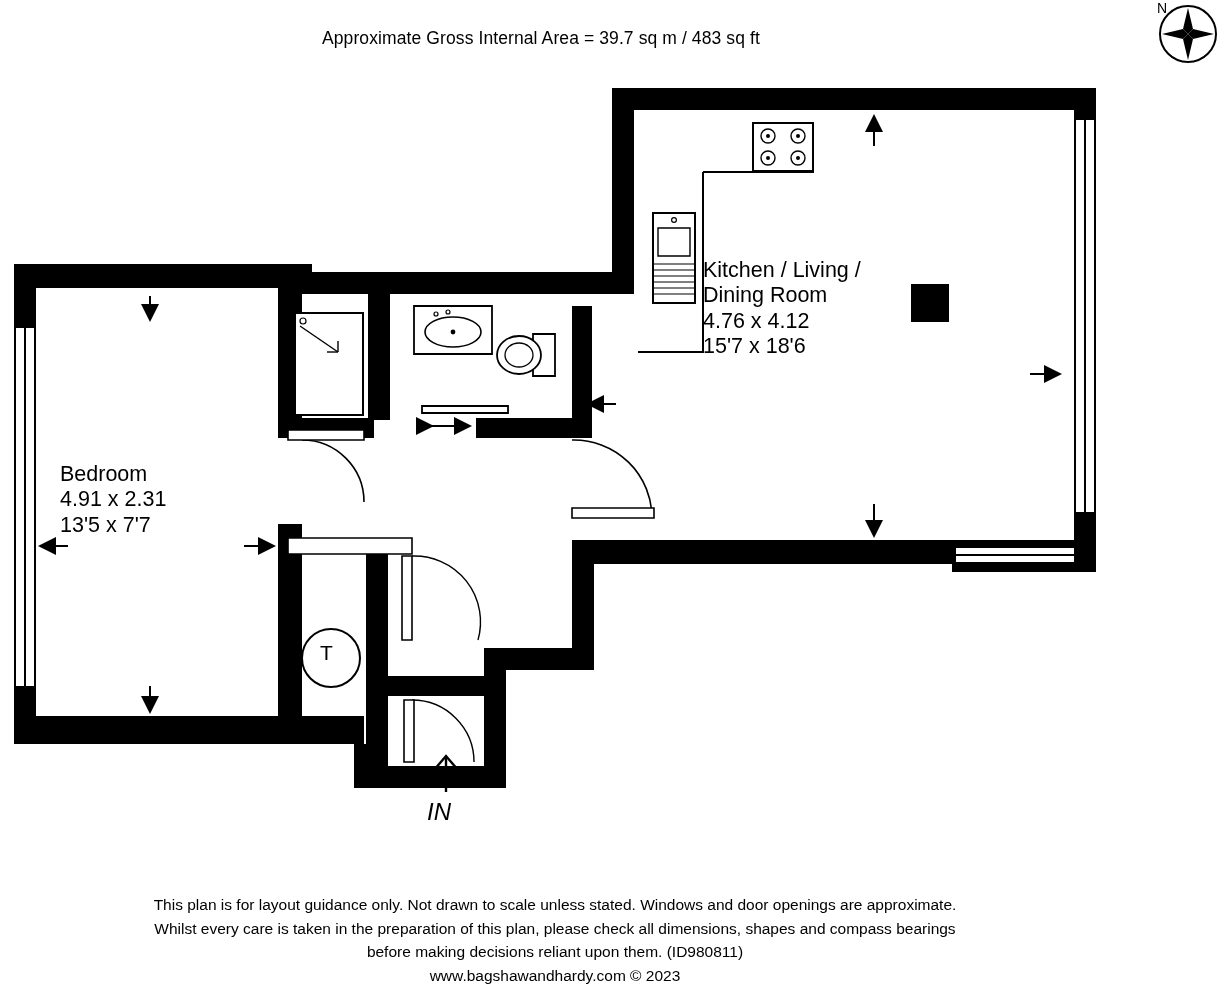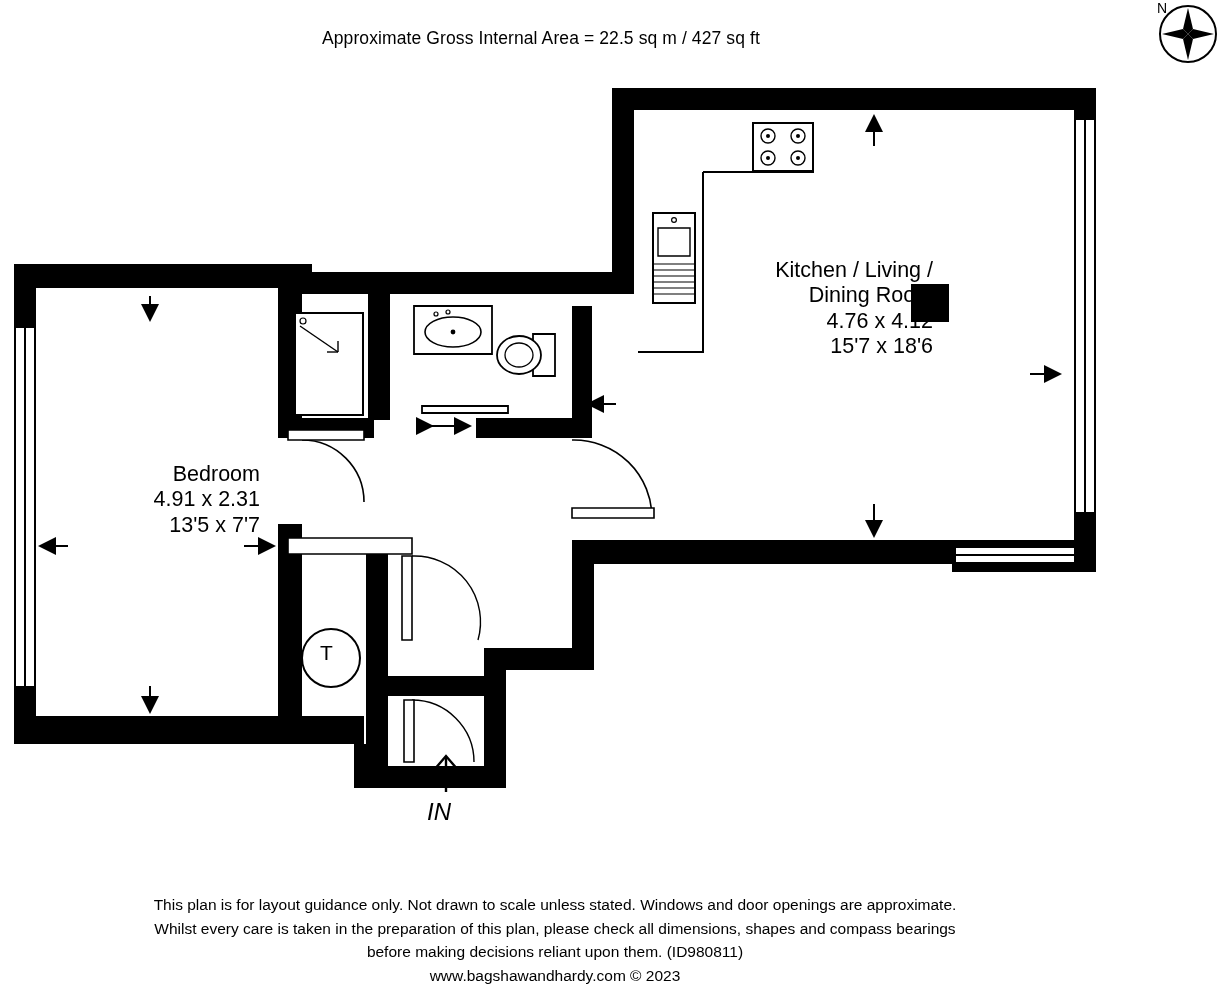--- a/index.html
+++ b/index.html
@@ -16,25 +16,25 @@
   
   .area-note {
     position:absolute; left:322px; top:28px;
     font-size:17.5px; letter-spacing:0.1px; white-space:nowrap;
   }
   .floor-title {
     position:absolute; left:8px; top:797px;
     font-size:27px; font-weight:bold; white-space:nowrap;
   }
   .room-label {
-    position:absolute; text-align:right; line-height:1.18;
+    position:absolute; text-align:left; line-height:1.18;
     font-size:21.5px; white-space:nowrap;
   }
   .room-label .nm { display:block; }
-  .room-label .dm { display:block;margin-left:48px; }
+  .room-label .dm { display:block; }
   #label-kitchen { left:703px; top:258px; width:230px; }
   #label-bedroom { left:60px; top:462px; width:200px; }
 
   .in-label {
     position:absolute; left:427px; top:798px;
     font-size:24px; font-weight:normal;font-style:italic;
   }
   .tank-letter {
     position:absolute; left:320px; top:641px;
     font-size:21px;
@@ -56,21 +56,21 @@
   .outline { position:absolute; border:2px solid #000; box-sizing:border-box; background:#fff; }
 
   svg.ov { position:absolute; left:0; top:0; width:1224px; height:984px; overflow:visible; }
   svg.ov * { vector-effect:non-scaling-stroke; }
 </style>
 </head>
 <body>
 
 <div class="plan-root">
 
-  <div class="area-note">Approximate Gross Internal Area = 22.5 sq m / 427 sq ft</div>
+  <div class="area-note">Approximate Gross Internal Area = 39.7 sq m / 483 sq ft</div>
 
   <div class="compass-n">N</div>
 
   <div class="wall" style="left:612px; top:88px; width:484px; height:22px;"></div>
   <div class="wall" style="left:612px; top:88px; width:22px; height:184px;"></div>
   <div class="wall" style="left:280px; top:272px; width:354px; height:22px;"></div>
   <div class="wall" style="left:1074px; top:88px; width:22px; height:34px;"></div>
   <div class="wall" style="left:1074px; top:510px; width:22px; height:62px;"></div>
   <div class="wall" style="left:952px; top:540px; width:144px; height:32px;"></div>
   <div class="wall" style="left:572px; top:540px; width:390px; height:24px;"></div>

